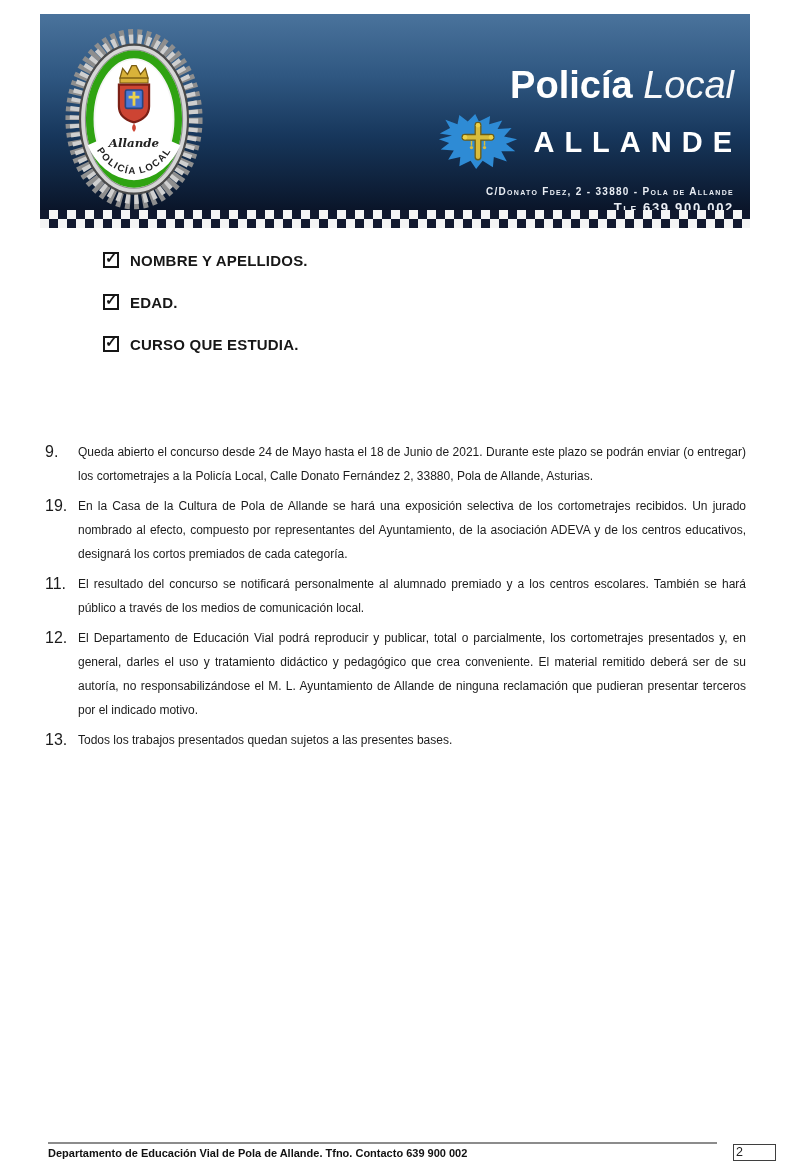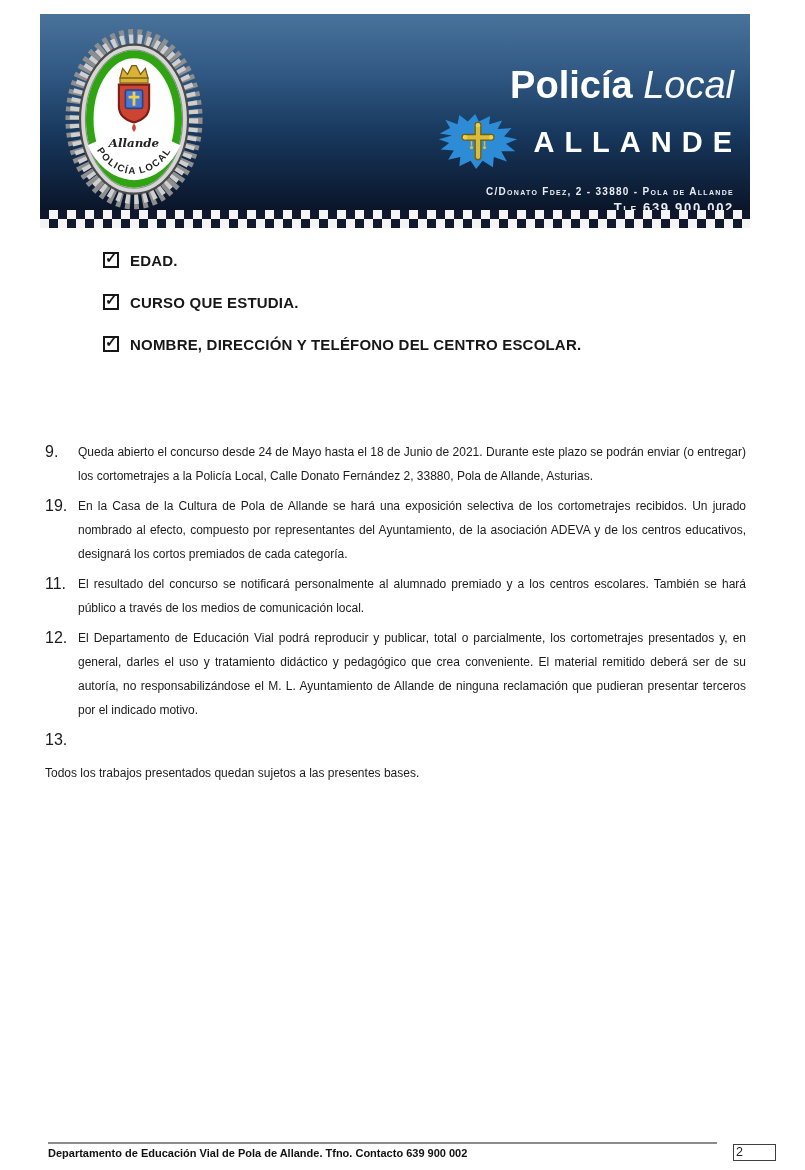--- a/index.html
+++ b/index.html
@@ -52,21 +52,21 @@
   }
   .checkbox::after{
     content:"✓";position:absolute;left:0px;top:-5px;
     font-size:15px;font-weight:bold;color:#161616;
   }
   .check-label{font-weight:bold;font-size:15px;color:#171717;letter-spacing:.2px;}
 
   
   .rules{position:absolute;left:45px;top:440px;width:701px;}
   .rule{display:flex;margin-bottom:6px;}
-  .rule.extra-gap{margin-top:4px;flex-direction:column;}
+  .rule.extra-gap{margin-top:4px;}
   .rule-num{flex:0 0 33px;width:33px;font-size:16px;line-height:24px;color:#1b1b1b;}
   .rule-text{flex:1;font-size:12px;line-height:24px;color:#1b1b1b;text-align:justify;}
 
   
   .footer-line{position:absolute;left:48px;top:1142px;width:669px;height:2px;background:#8c8c8c;}
   .footer-text{position:absolute;left:48px;top:1147px;font-size:11px;font-weight:bold;color:#111111;}
   .page-box{
     position:absolute;left:733px;top:1144px;width:43px;height:17px;
     border:1.5px solid #3f3f3f;box-sizing:border-box;
     font-size:12.5px;line-height:14px;color:#222222;padding-left:2px;
@@ -126,29 +126,29 @@
       <div class="hdr-address">C/Donato Fdez, 2 - 33880 - Pola de Allande</div>
       <div class="hdr-phone">Tlf.639.900.002</div>
     </div>
 
     <div class="checker"></div>
   </header>
 
   <section class="checklist">
     <div class="check-item">
       <span class="checkbox"></span>
+      <span class="check-label">NOMBRE Y APELLIDOS.</span>
+    </div>
+    <div class="check-item">
+      <span class="checkbox"></span>
       <span class="check-label">EDAD.</span>
     </div>
     <div class="check-item">
       <span class="checkbox"></span>
       <span class="check-label">CURSO QUE ESTUDIA.</span>
-    </div>
-    <div class="check-item">
-      <span class="checkbox"></span>
-      <span class="check-label">NOMBRE, DIRECCIÓN Y TELÉFONO DEL CENTRO ESCOLAR.</span>
     </div>
   </section>
 
   <section class="rules">
     <div class="rule">
       <span class="rule-num">9.</span>
       <span class="rule-text">Queda abierto el concurso desde 24 de Mayo hasta el 18 de Junio de 2021. Durante este plazo se podrán enviar (o entregar) los cortometrajes a la Policía Local, Calle Donato Fernández 2, 33880, Pola de Allande, Asturias.</span>
     </div>
     <div class="rule">
       <span class="rule-num">19.</span>

